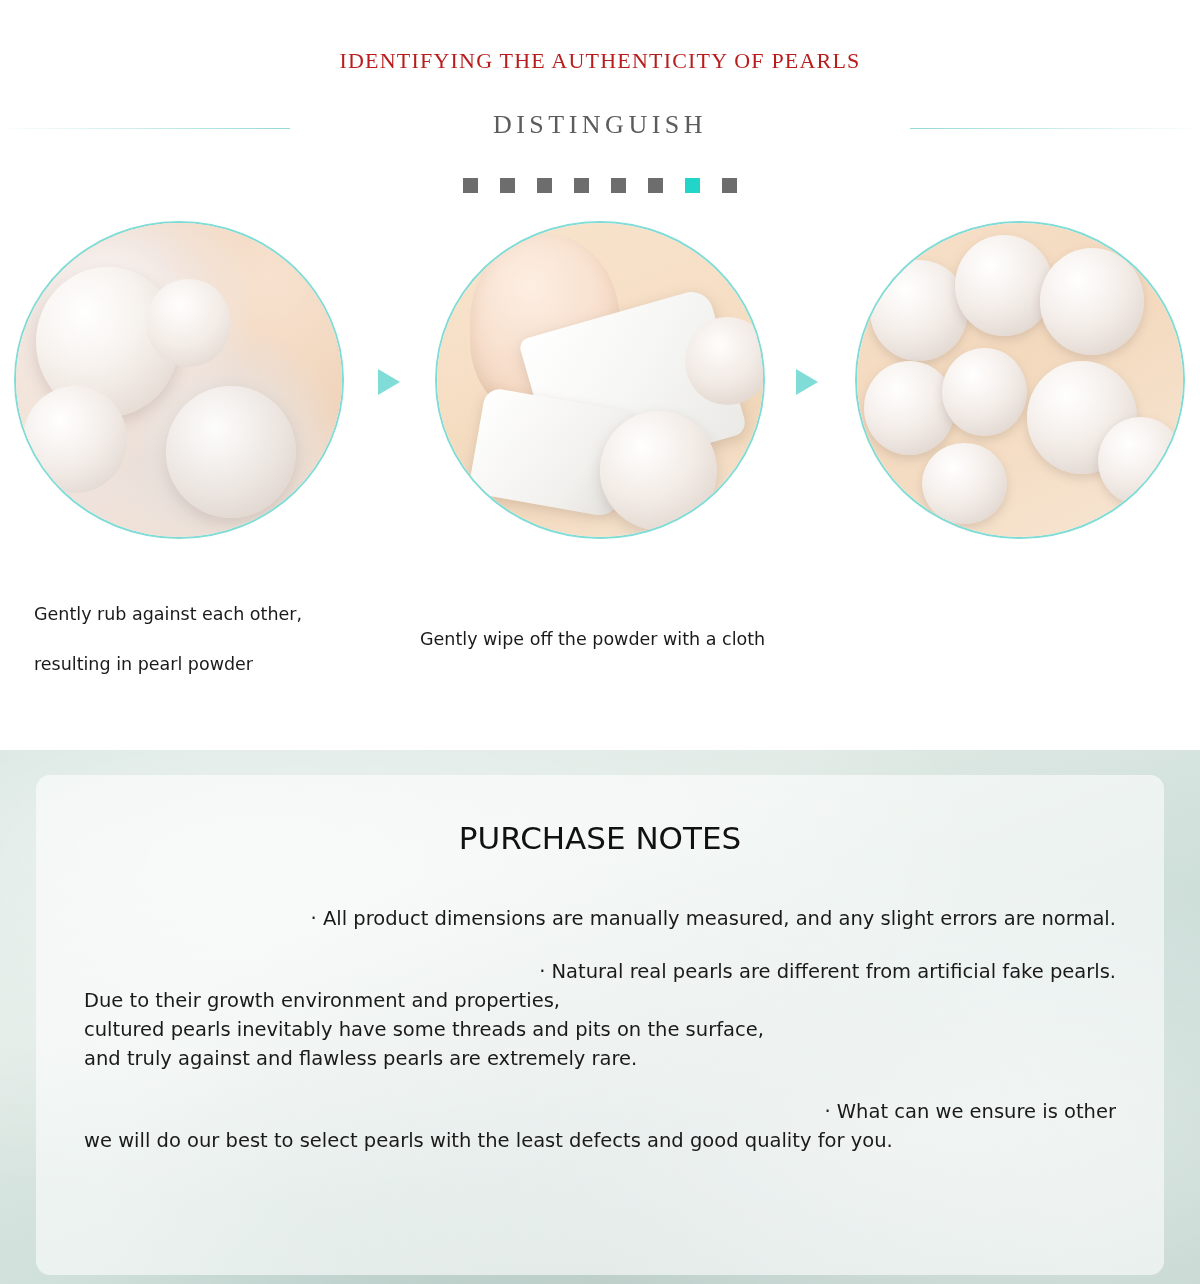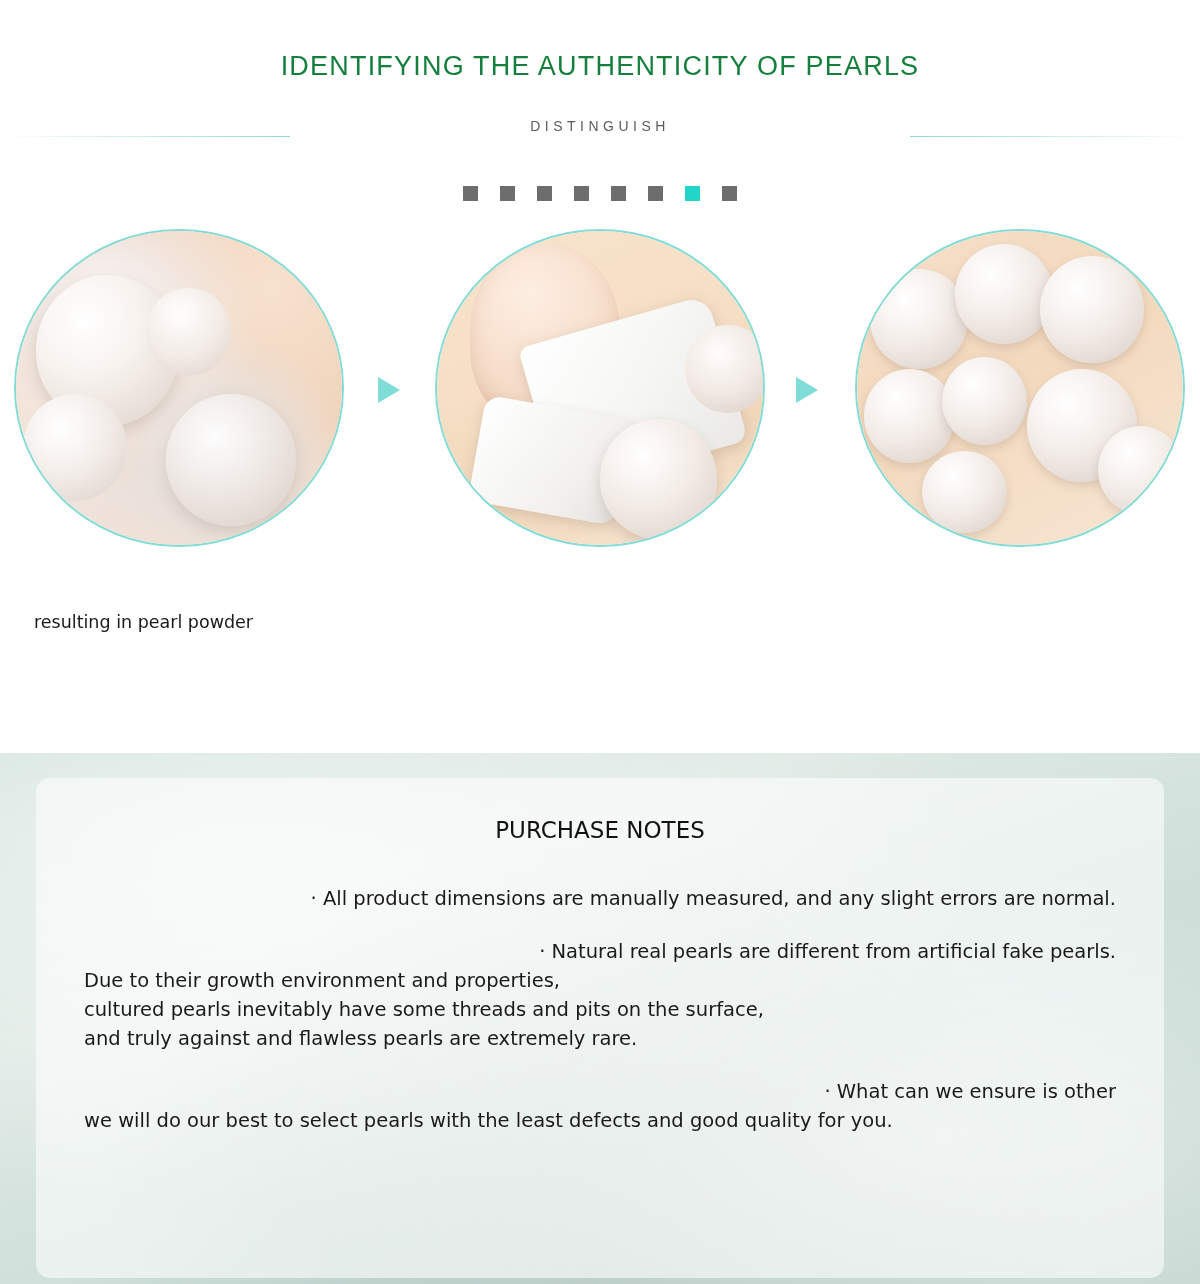--- a/index.html
+++ b/index.html
@@ -22,50 +22,50 @@
   
   .top-section {
     position: relative;
     width: 1200px;
     height: 735px;
     background: #ffffff;
   }
 
   .main-title {
     text-align: center;
-    font-size: 27px;
+    font-size: 22px;
     letter-spacing: 1.2px;
-    color: #15803d;
+    color: #b91c1c;
     font-weight: normal;
     padding-top: 33px;
-    font-family: Liberation Sans, sans-serif;
+    font-family: Liberation Serif, serif;
   }
 
   .subtitle-row {
     position: relative;
     margin-top: 36px;
     height: 36px;
   }
   .subtitle-line {
     position: absolute;
     top: 18px;
     height: 1px;
     background: linear-gradient(to right, rgba(140,216,212,0), rgba(140,216,212,0.95));
   }
   .subtitle-line.left { left: 0; width: 290px; }
   .subtitle-line.right {
     right: 0; width: 290px;
     background: linear-gradient(to left, rgba(140,216,212,0), rgba(140,216,212,0.95));
   }
   .subtitle {
     text-align: center;
-    font-size: 14px;
+    font-size: 26px;
     letter-spacing: 4.5px;
     color: #5c5c5c;
-    font-family: Liberation Sans, sans-serif;
+    font-family: Liberation Serif, serif;
   }
 
   .dots {
     display: flex;
     justify-content: center;
     gap: 22px;
     margin-top: 32px;
   }
   .dot {
     width: 15px;
@@ -243,21 +243,21 @@
     left: 36px;
     top: 25px;
     width: 1128px;
     height: 500px;
     background: rgba(255,255,255,0.58);
     border-radius: 14px;
   }
 
   .notes-title {
     text-align: center;
-    font-size: 23px;
+    font-size: 31px;
     color: #111111;
     padding-top: 20px;
     font-family: "DejaVu Sans", sans-serif;
     font-weight: normal;
   }
 
   .notes-body {
     padding: 22px 48px 0 48px;
     font-size: 19.5px;
     line-height: 29px;
@@ -325,22 +325,24 @@
           <span class="pl e"></span>
           <span class="pl f"></span>
           <span class="pl g"></span>
           <span class="pl h"></span>
         </div>
       </div>
     </div>
 
     <div class="captions">
       <div class="cap cap1">
+        <div>Gently rub against each other,</div>
         <div>resulting in pearl powder</div>
       </div>
+      <div class="cap cap2">Gently wipe off the powder with a cloth</div>
     </div>
   </div>
 
   <div class="bottom-section">
     <div class="notes-card">
       <h2 class="notes-title">PURCHASE NOTES</h2>
       <div class="notes-body">
 
         <div class="note-block">
           <div class="note-lead">· All product dimensions are manually measured, and any slight errors are normal.</div>

